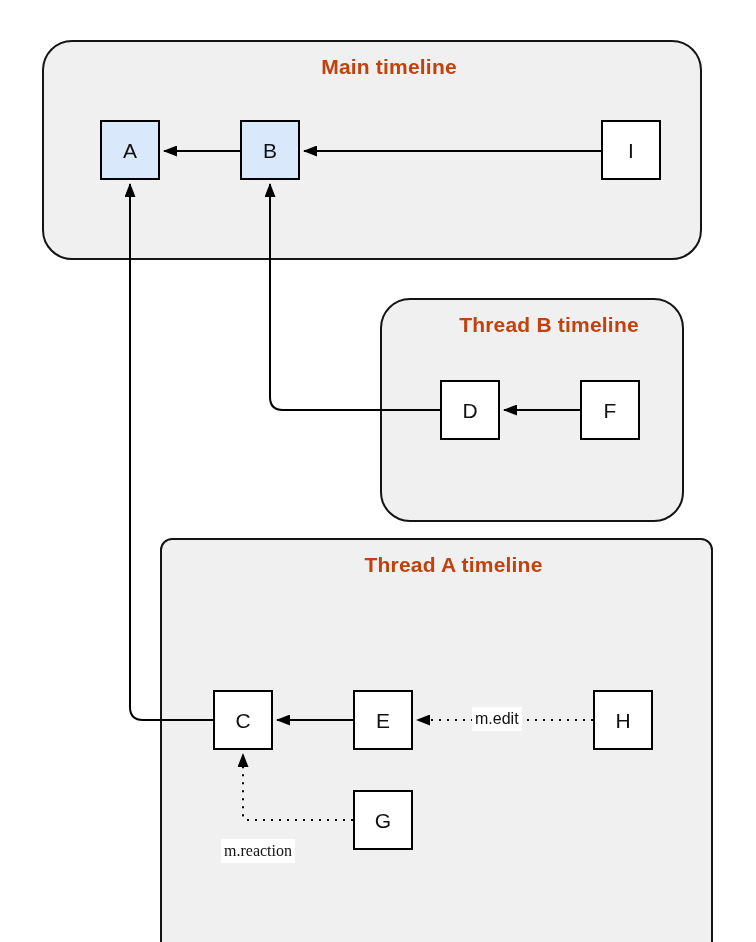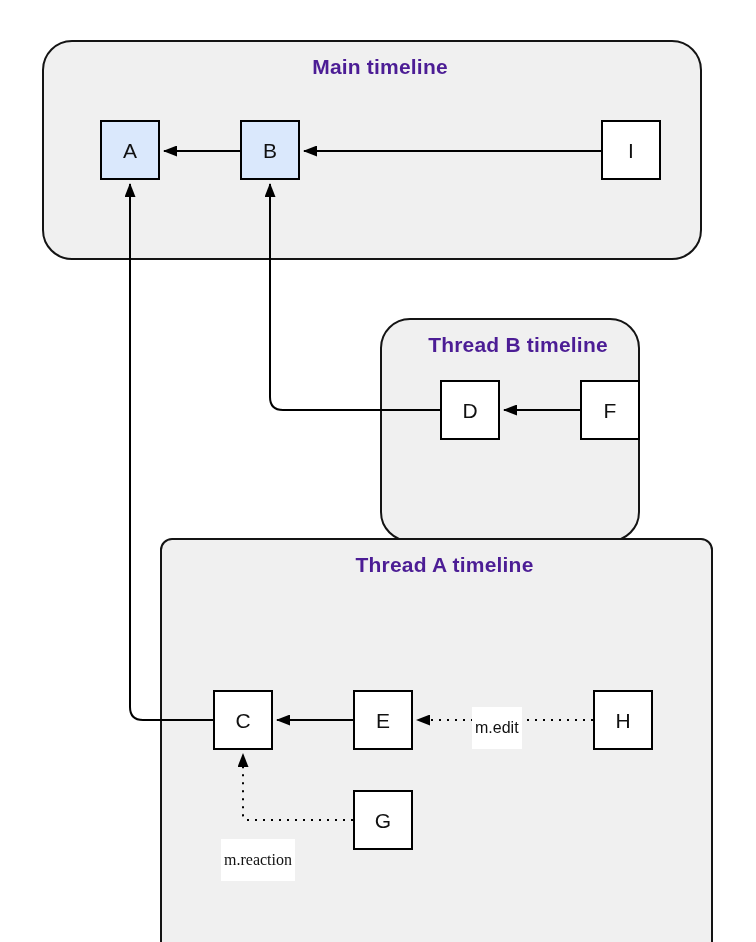--- a/index.html
+++ b/index.html
@@ -17,26 +17,26 @@
   }
   .container-box {
     position: absolute;
     box-sizing: border-box;
     background: #f0f0f0;
     border: 2px solid #141414;
   }
   .container-title {
     position: absolute;
     top: 13px;
-    left: 8px;
+    left: 17px;
     width: 100%;
     text-align: center;
     font-size: 21px;
     font-weight: bold;
-    color: #4c1d95;
+    color: #c2410c;
     letter-spacing: 0.2px;
   }
   .node {
     position: absolute;
     box-sizing: border-box;
     border: 2px solid #000000;
     display: flex;
     align-items: center;
     justify-content: center;
   }
@@ -63,34 +63,34 @@
     stroke: #000000;
     stroke-width: 2;
     stroke-dasharray: 2 6;
   }
   .edge-label {
     position: absolute;
     background: #ffffff;
     color: #111111;
     font-size: 16px;
     line-height: 24px;
-    padding: 9px 3px;
+    padding: 0 3px;
     white-space: nowrap;
   }
 </style>
 </head>
 <body>
 
 <div class="canvas">
 
   <div>
       <div class="container-box" style="left: 42px; top: 40px; width: 660px; height: 220px; border-radius: 30px; background: rgb(240, 240, 240); border-color: rgb(20, 20, 20);">
         <div class="container-title">Main timeline</div>
       </div>
-      <div class="container-box" style="left: 380px; top: 298px; width: 260px; height: 224px; border-radius: 30px; background: rgb(240, 240, 240); border-color: rgb(20, 20, 20); margin-top: 20px;">
+      <div class="container-box" style="left: 380px; top: 298px; width: 304px; height: 224px; border-radius: 30px; background: rgb(240, 240, 240); border-color: rgb(20, 20, 20);">
         <div class="container-title">Thread B timeline</div>
       </div>
       <div class="container-box" style="left: 160px; top: 538px; width: 553px; height: 463px; border-radius: 12px; background: rgb(240, 240, 240); border-color: rgb(20, 20, 20);">
         <div class="container-title">Thread A timeline</div>
       </div>
     </div>
 
   <svg class="edges-svg" width="756" height="942" viewBox="0 0 756 942" xmlns="http://www.w3.org/2000/svg">
     <defs>
       <marker id="arrowhead" viewBox="0 0 14 11" refX="13" refY="5.5" markerWidth="14" markerHeight="11" orient="auto" markerUnits="userSpaceOnUse">

